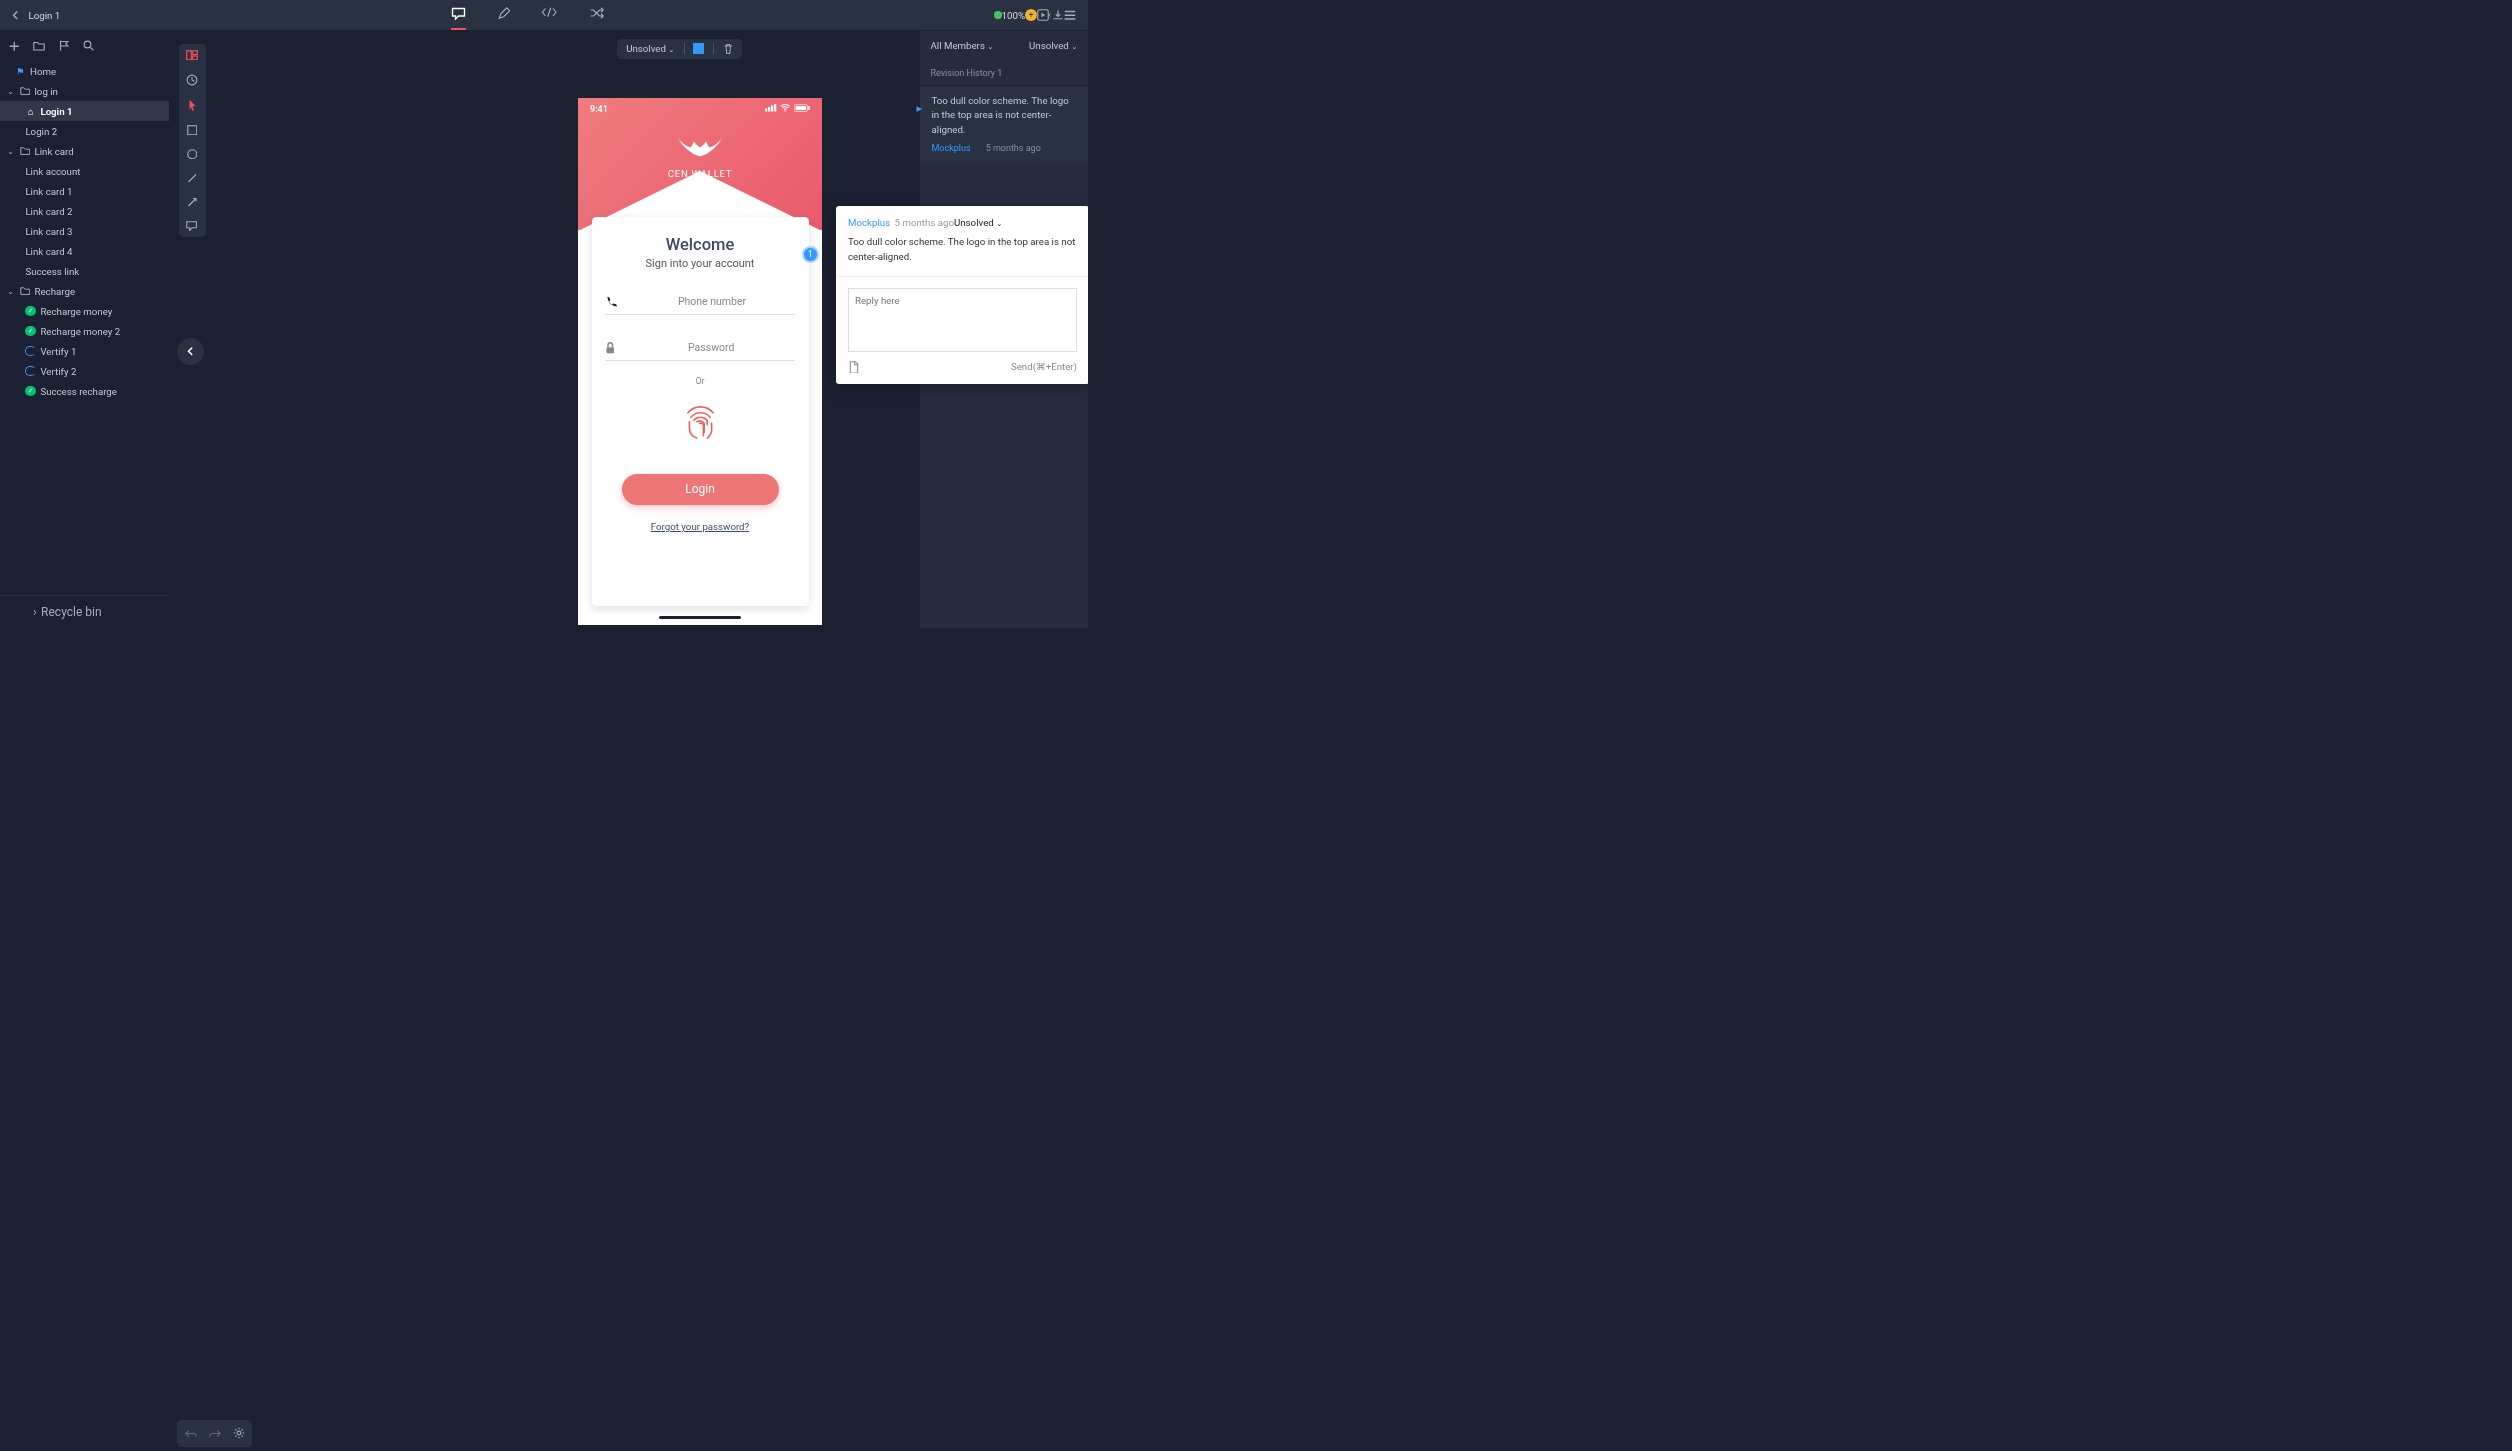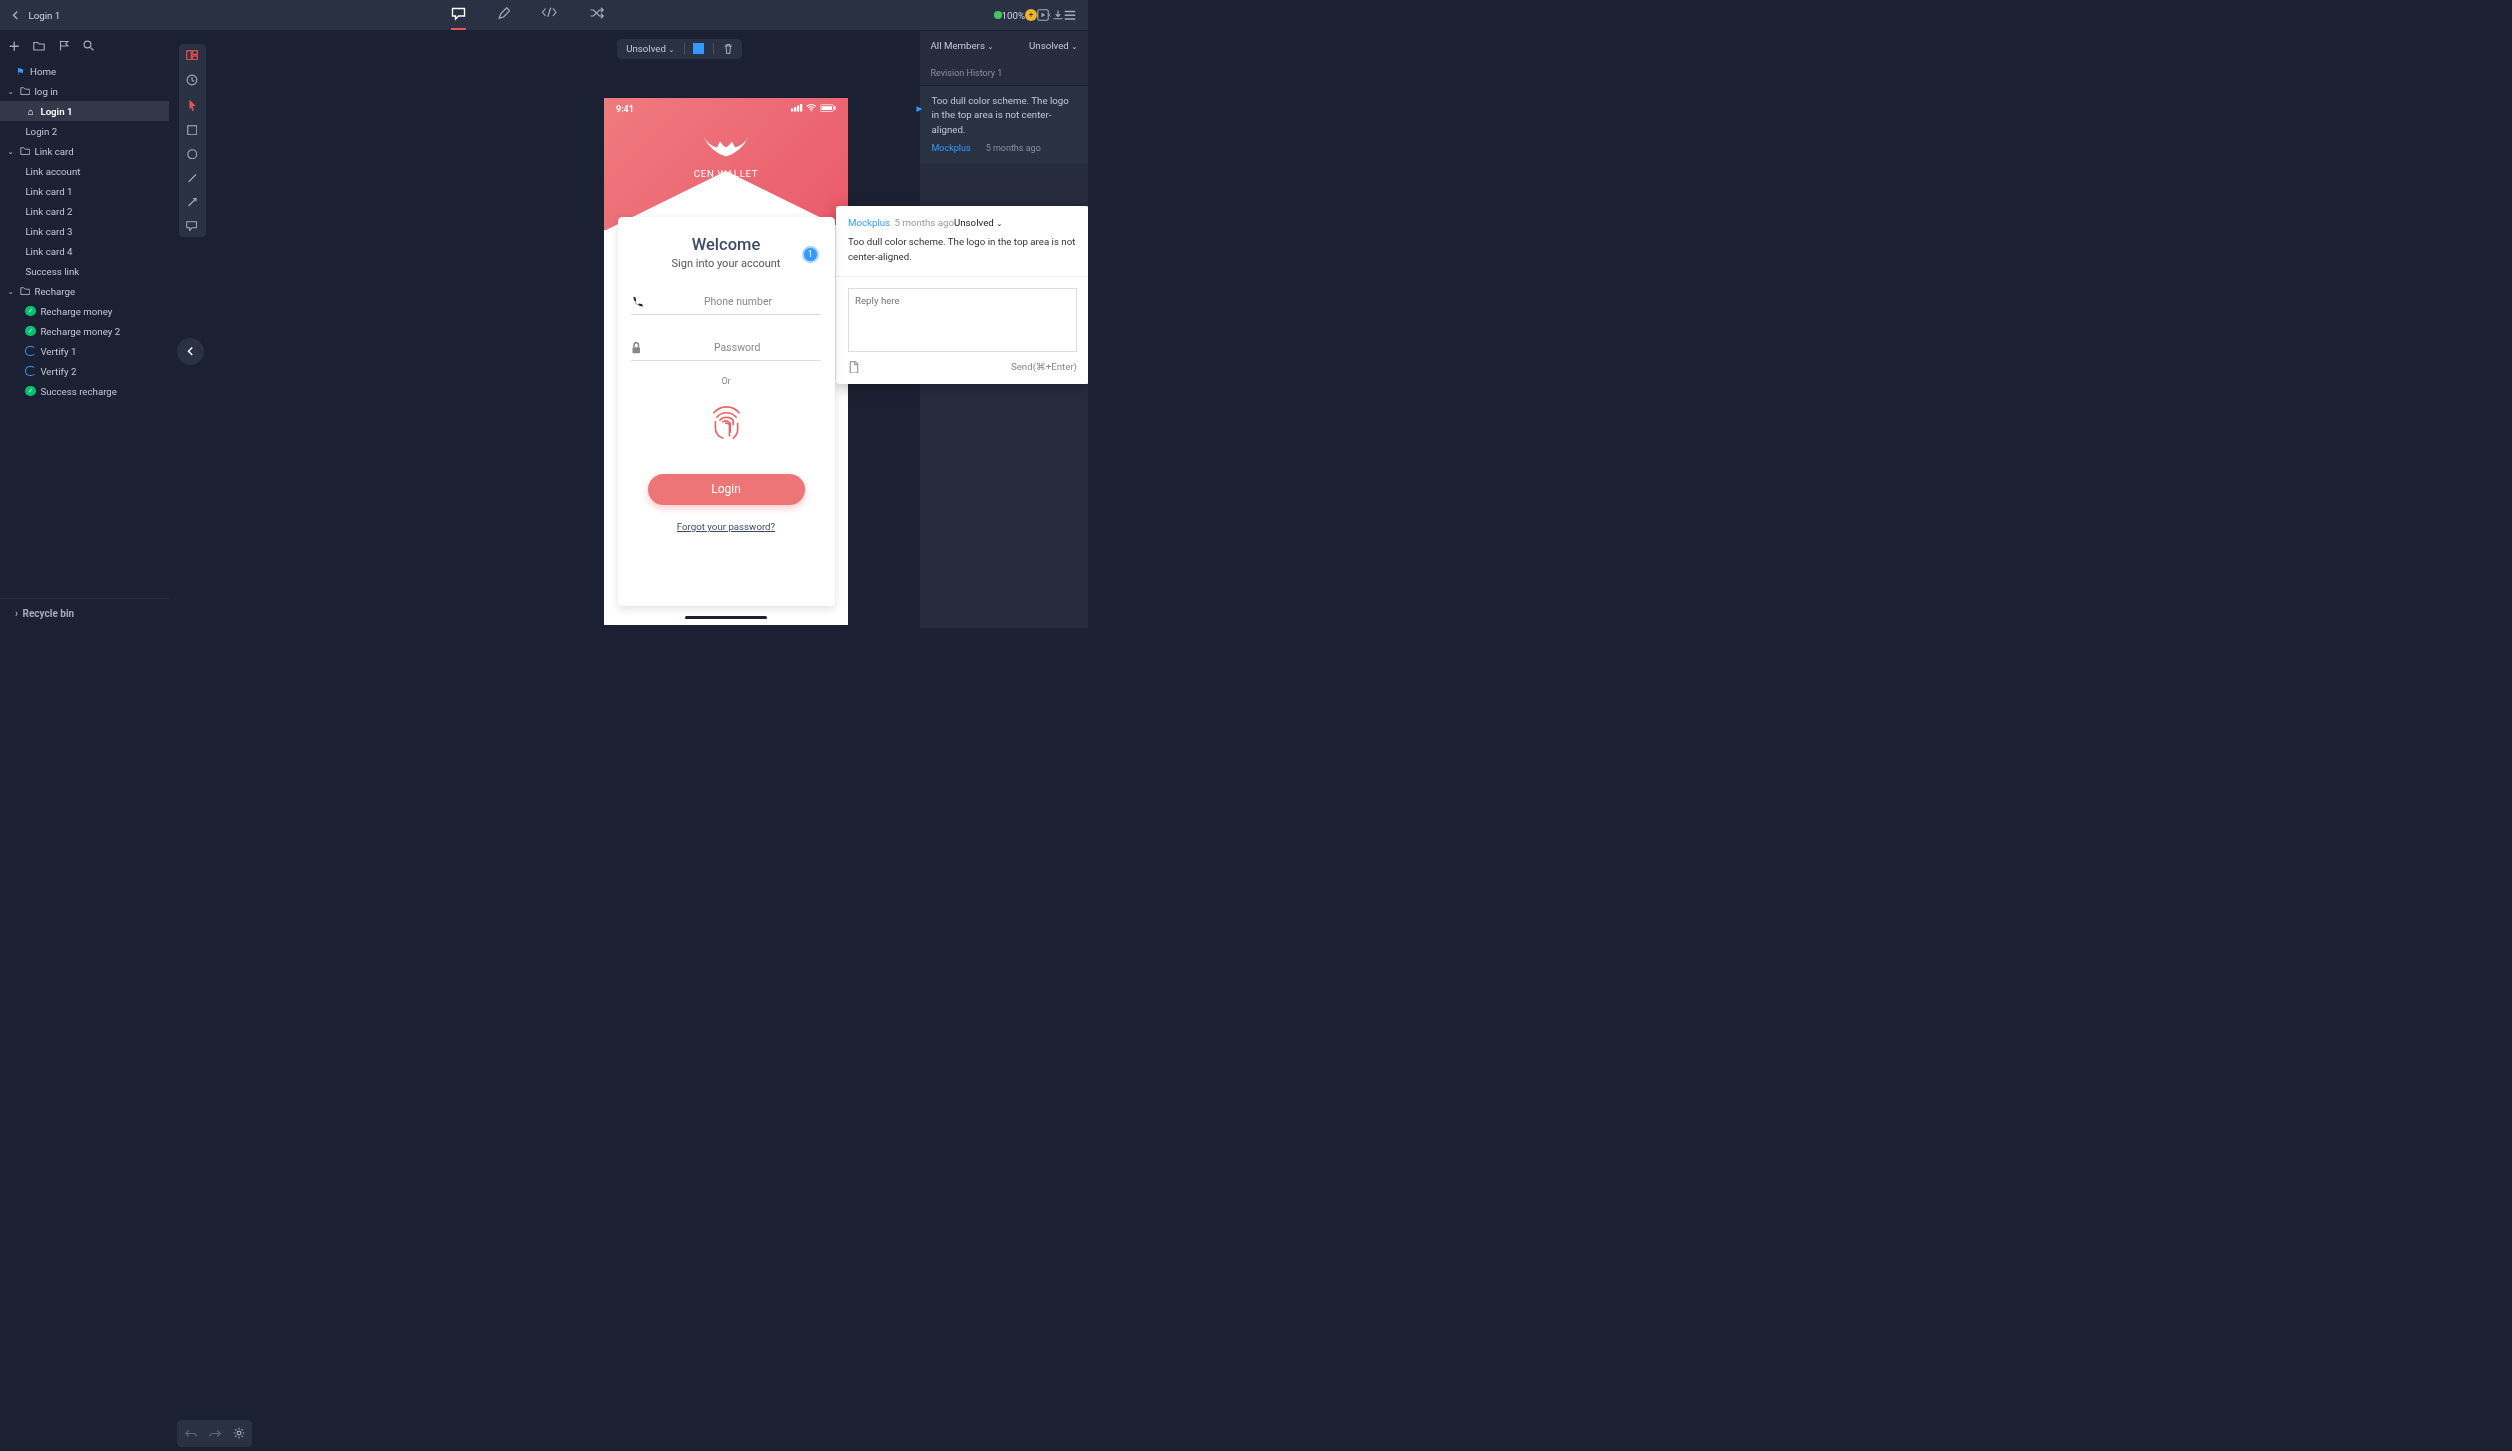--- a/index.html
+++ b/index.html
@@ -25,40 +25,40 @@
 .tree { flex:1; overflow:auto; font-size: 9.7px; }
 .tree-row { display:flex; align-items:center; padding: 4.5px 7.5px; gap:4.5px; cursor:pointer; color:#c5c9d4; }
 .tree-row.level1 { padding-left: 15px; }
 .tree-row.level2 { padding-left: 25.4px; }
 .tree-row.active { background: #323848; color:#fff; font-weight:600; }
 .tree-row .chev { font-size:7.5px; width:7.5px; }
 .tree-row .ico { width:10.5px; display:inline-flex; justify-content:center; }
 .flag-ico { color:#3498ff; }
 .check-ico { width:10.5px;height:10.5px;background:#06c270;border-radius:50%;display:inline-flex;align-items:center;justify-content:center;color:#fff;font-size:6.7px; }
 .prog-ico { width:10.5px;height:10.5px;border:1.5px solid #3498ff;border-right-color:transparent;border-radius:50%; }
-.recycle { padding: 9px 15px; font-size:10px; color:#a5abb8; border-top:0.7px solid #2a3142;font-weight:bold; }
+.recycle { padding: 9px 33px; font-size:12px; color:#a5abb8; border-top:0.7px solid #2a3142; }
 
 .toolstrip { width: 27px; background:#2a3142; border-radius:4.5px; margin:7.5px 4.5px; padding:6px 0; display:flex; flex-direction:column; gap:13.5px; align-items:center; color:#a5abb8; position:absolute; left:174px; top:36px; }
 .toolstrip span { cursor:pointer; font-size:11.2px; }
 .toolstrip .active { color:#ea5458; }
 
 .bottom-tools { position:absolute; left:177px; bottom:4.5px; display:flex; gap:3px; background:#2a3142; border-radius:4.5px; padding:3px; }
 .bottom-tools span { width:21px;height:21px;display:flex;align-items:center;justify-content:center;color:#a5abb8;cursor:pointer; }
 
 .collapse-btn { position:absolute; left:177px; top:338px; width:27px;height:27px;background:#2a3142;border-radius:50%;display:flex;align-items:center;justify-content:center;color:#fff;cursor:pointer; }
 
 .canvas { flex:1; position:relative; background:#1b2132; }
 
 
 .filter-bar { position:absolute; right:178px; top:7.5px; display:flex; align-items:center; gap:9px; background:#2a3142; border-radius:4.5px; padding:4.5px 9px; font-size:9.7px; }
 .filter-bar .sq { width:10.5px;height:10.5px;background:#3498ff; }
 .filter-bar .sep { width:0.7px; height:10.5px; background:#4a5264; }
 
 
-.phone { position:absolute; left:435px; top:67px; width:244px; height:527px; background:#fff; display:flex; flex-direction:column; overflow:hidden; }
+.phone { position:absolute; left:409px; top:67px; width:244px; height:527px; background:#fff; display:flex; flex-direction:column; overflow:hidden; }
 .phone-header { height:132px; background:linear-gradient(135deg,#ef7b7e,#ea5a6b); color:#fff; position:relative; }
 .status { display:flex; justify-content:space-between; padding:6px 12px; font-size:9px; font-weight:600; }
 .status-icons { display:flex; gap:3px; }
 .logo-area { display:flex; flex-direction:column; align-items:center; margin-top:10.5px; }
 .brand-name { font-size:9.7px; letter-spacing:0.7px; margin-top:4.5px; }
 .diag { position:absolute; bottom:-0.7px; left:0; width:100%; height:60px; }
 .card { background:#fff; margin:-13.5px 13.5px 0; border-radius:4.5px; box-shadow:0 2.2px 9px rgba(0,0,0,.12); padding:18px 13.5px 13.5px; flex:1; display:flex; flex-direction:column; align-items:center; position:relative; z-index:2; }
 .welcome { font-size:16.5px; color:#3d4a66; font-weight:500; }
 .sub { font-size:11px; color:#555; margin-top:3px; }
 .field { width:100%; display:flex; align-items:flex-end; gap:12px; border-bottom:0.7px solid #ddd; padding:6px 0; margin-top:19.5px; color:#888; }

